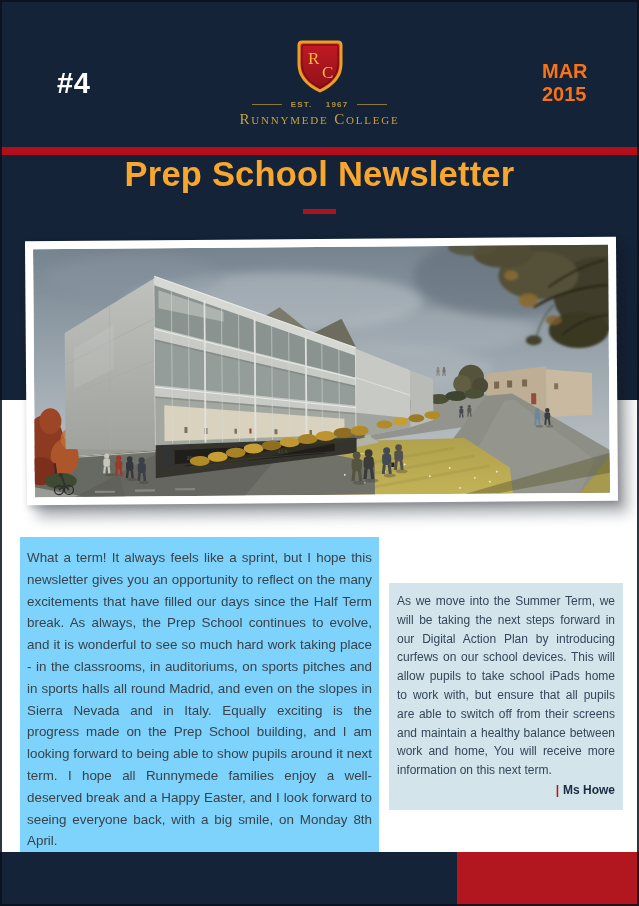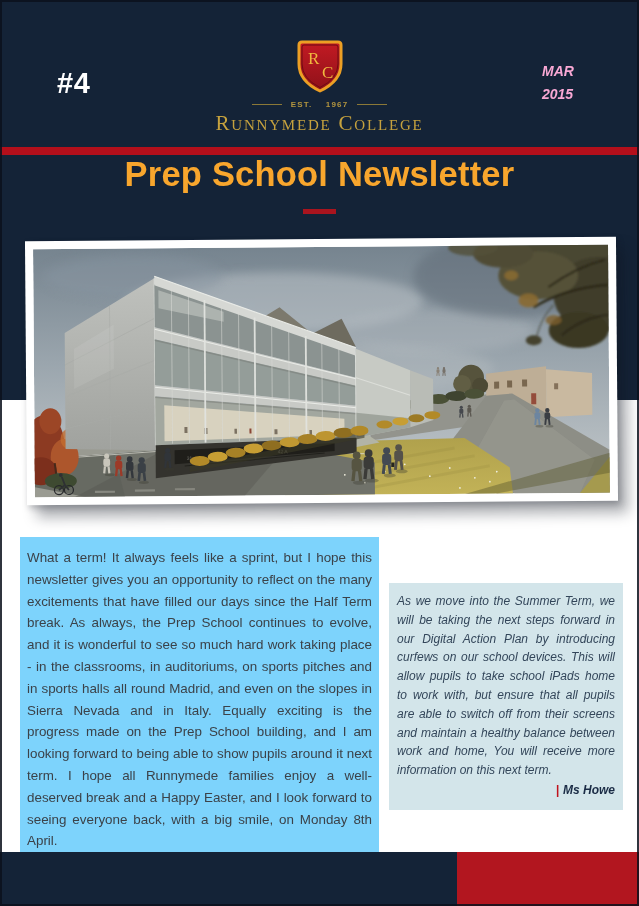--- a/index.html
+++ b/index.html
@@ -6,28 +6,28 @@
   .page{
     position:relative;width:639px;height:906px;margin:0 auto;
     background:#ffffff;overflow:hidden;
     font-family:"Liberation Sans", sans-serif;
   }
   .page::after{content:"";position:absolute;inset:0;border:2px solid rgba(10,17,28,.85);pointer-events:none;z-index:60;}
 
   
   .header{position:absolute;left:0;top:0;width:100%;height:147px;background:#142337;}
   .issue{position:absolute;left:57px;top:67px;font-size:29px;font-weight:800;color:#ffffff;letter-spacing:.5px;}
-  .date-block{position:absolute;left:542px;top:60px;color:#f9a8d4;font-weight:700;font-size:14px;line-height:23px;font-style:italic;}
+  .date-block{position:absolute;left:542px;top:60px;color:#f97316;font-weight:700;font-size:20px;line-height:23px;}
   .crest-wrap{position:absolute;left:0;right:0;top:40px;text-align:center;}
   .est-row{display:flex;align-items:center;justify-content:center;margin-top:3px;gap:9px;}
   .est-rule{width:30px;height:1.5px;background:#8b7837;}
   .est-text{font-size:8px;letter-spacing:1.2px;word-spacing:10px;color:#b3953f;font-weight:600;}
   .school-name{
     margin-top:2px;font-family:"Liberation Serif", serif;font-variant:small-caps;
-    font-size:21px;letter-spacing:1.8px;color:#c6a23e;
+    font-size:15px;letter-spacing:1.8px;color:#c6a23e;
   }
   .red-line{position:absolute;left:0;top:147px;width:100%;height:8px;background:#b30f1b;}
 
   
   .title-band{position:absolute;left:0;top:155px;width:100%;height:245px;background:#142337;}
   .page-title{margin:0;text-align:center;font-size:34.5px;font-weight:800;color:#f8a62d;letter-spacing:0.2px;}
   .title-dash{width:33px;height:5px;background:#a9141e;margin:15px auto 0 auto;}
 
   
   .photo{
@@ -41,21 +41,21 @@
 
   
   .article-left{
     position:absolute;left:20px;top:537px;width:359px;
     background:#7dd3fc;box-sizing:border-box;padding:10px 7px 12px 7px;
     font-size:13.4px;line-height:21.8px;color:#3b4249;text-align:justify;
   }
   .article-right{
     position:absolute;left:389px;top:583px;width:234px;
     background:#d3e5ea;box-sizing:border-box;padding:9px 8px 10px 8px;
-    font-size:12px;line-height:18.8px;color:#33465a;text-align:justify;font-style:italic;
+    font-size:12px;line-height:18.8px;color:#33465a;text-align:justify;
   }
   .sig-line{margin-top:1px;text-align:left;}
   .article-right .sig-line{text-align:right;}
   .sig-mark{color:#c0121d;font-weight:800;margin-right:4px;}
   .sig-name{font-weight:800;color:#1a2b45;}
 
   
   .footer-band{position:absolute;left:0;top:852px;width:100%;height:54px;background:#142337;}
   .footer-red{position:absolute;left:457px;top:0;right:0;height:54px;background:#b2161f;}
 </style>

